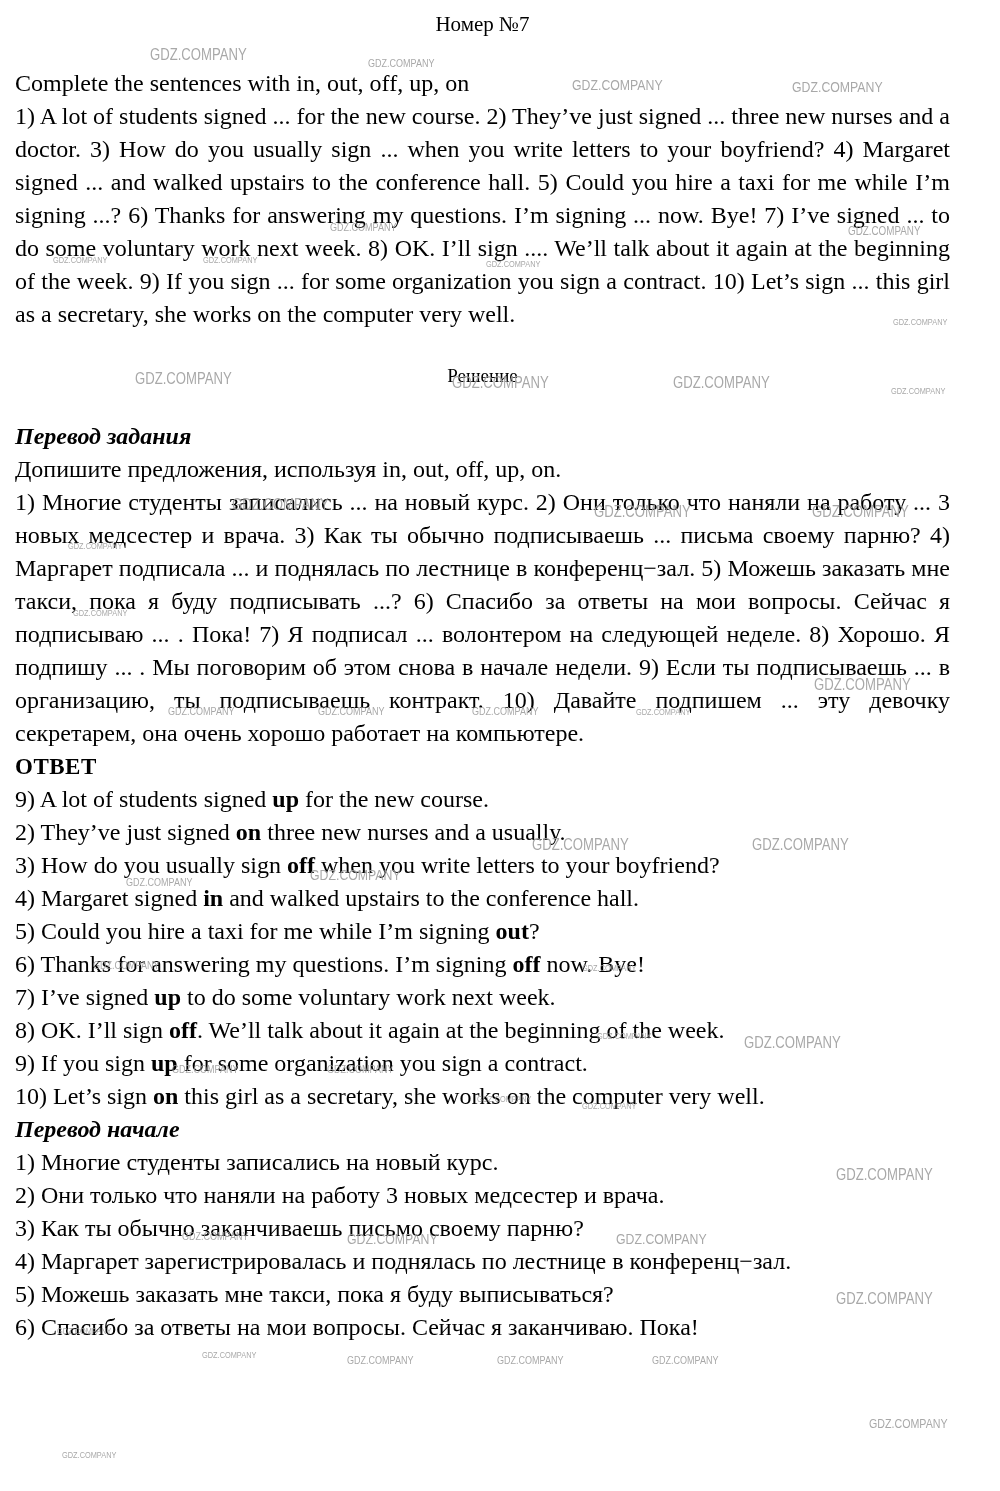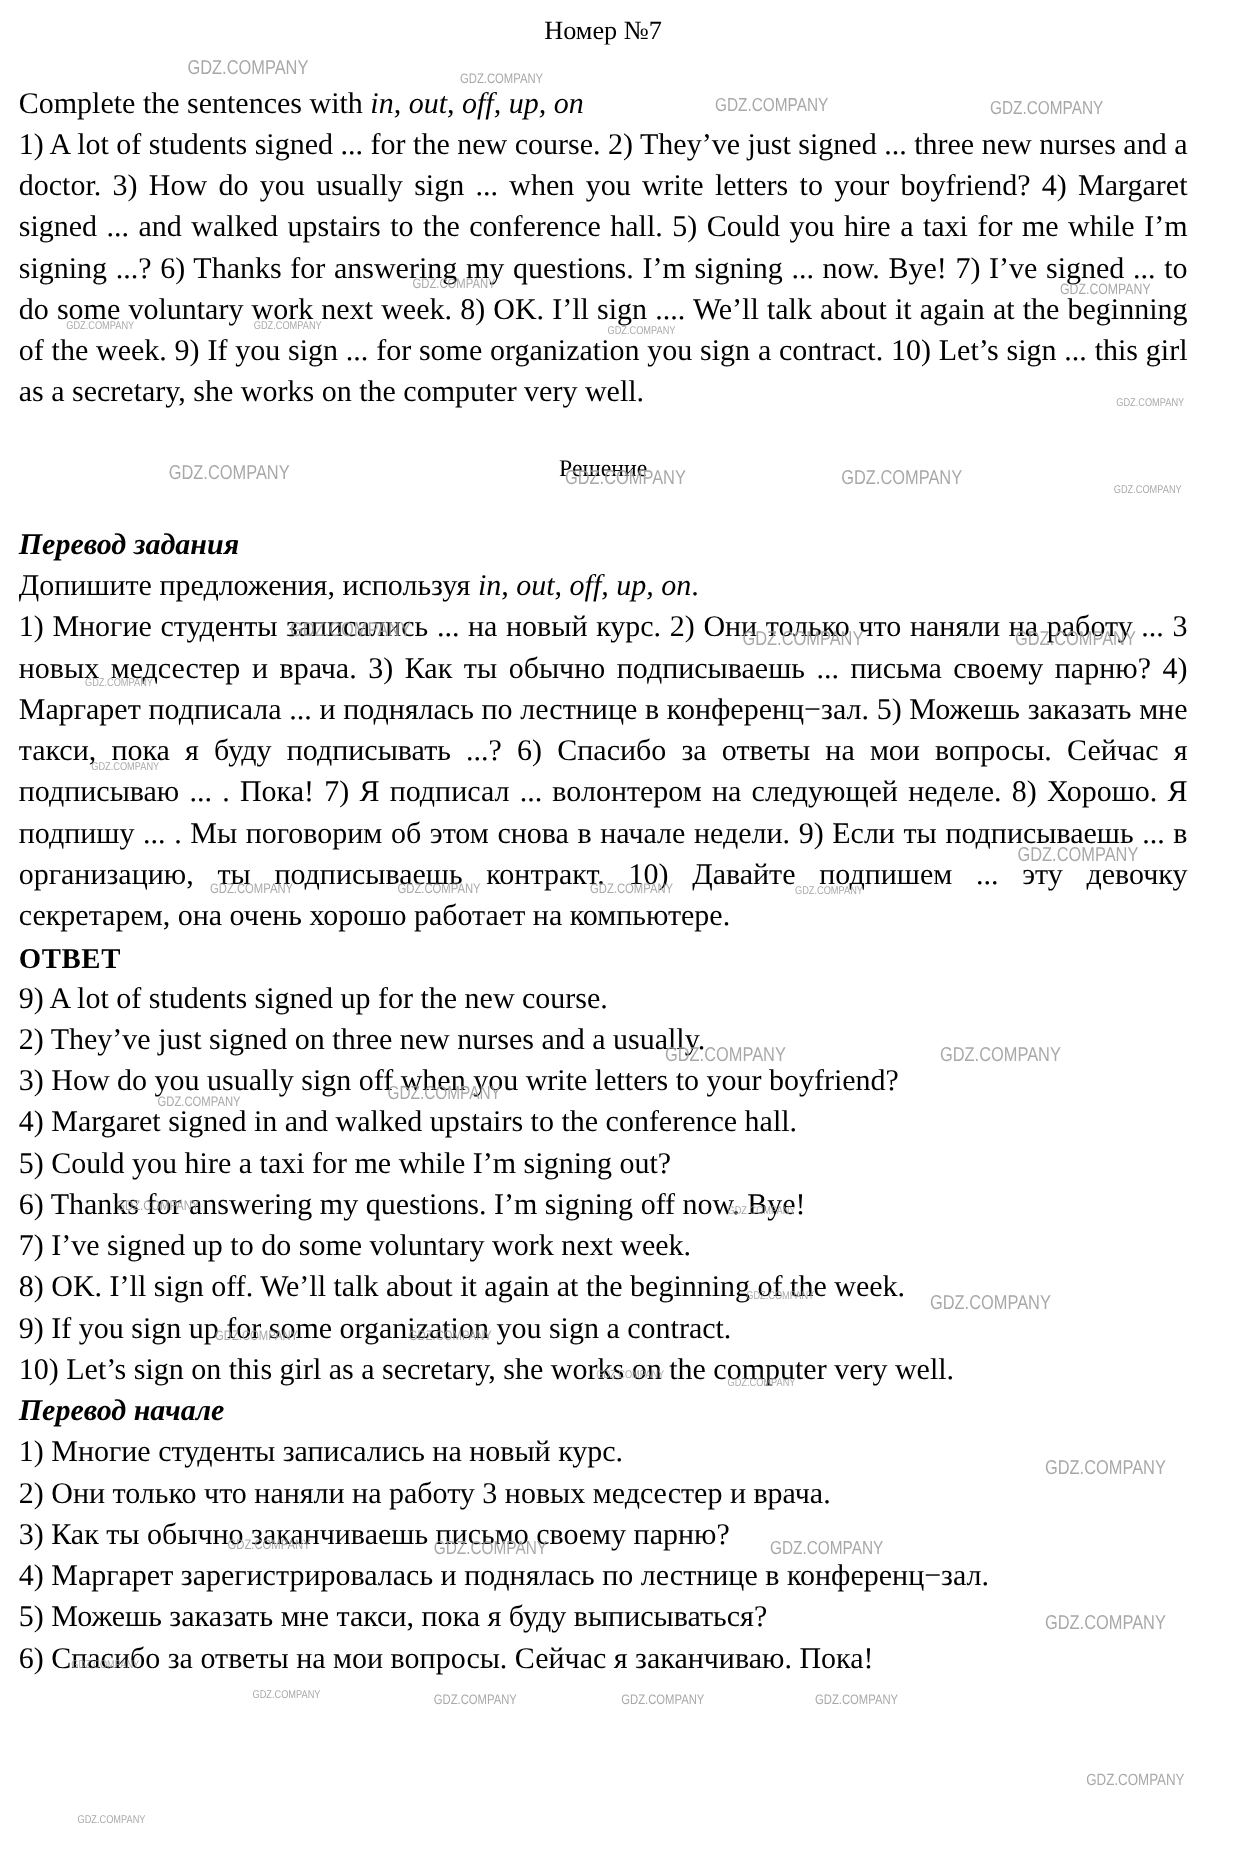--- a/index.html
+++ b/index.html
@@ -34,22 +34,22 @@
   .intro { margin: 0; }
   .para { margin: 0; text-align: justify; }
   .subheading {
     font-weight: bold;
     font-size: 24px;
     margin: 0;
   }
   .bold-italic { font-style: italic; }
   .caps { letter-spacing: 0.5px; font-size: 23px; }
   .line { margin: 0; }
-  .b { font-weight: normal; }
-  .i { font-style: italic; }
+  .b { font-weight: bold; }
+  .i { }
   .watermarks {
     position: absolute;
     left: 0; top: 0;
     width: 1000px; height: 1208px;
     pointer-events: none;
     z-index: 2;
     text-decoration: underline;
   }
   .wm {
     position: absolute;

